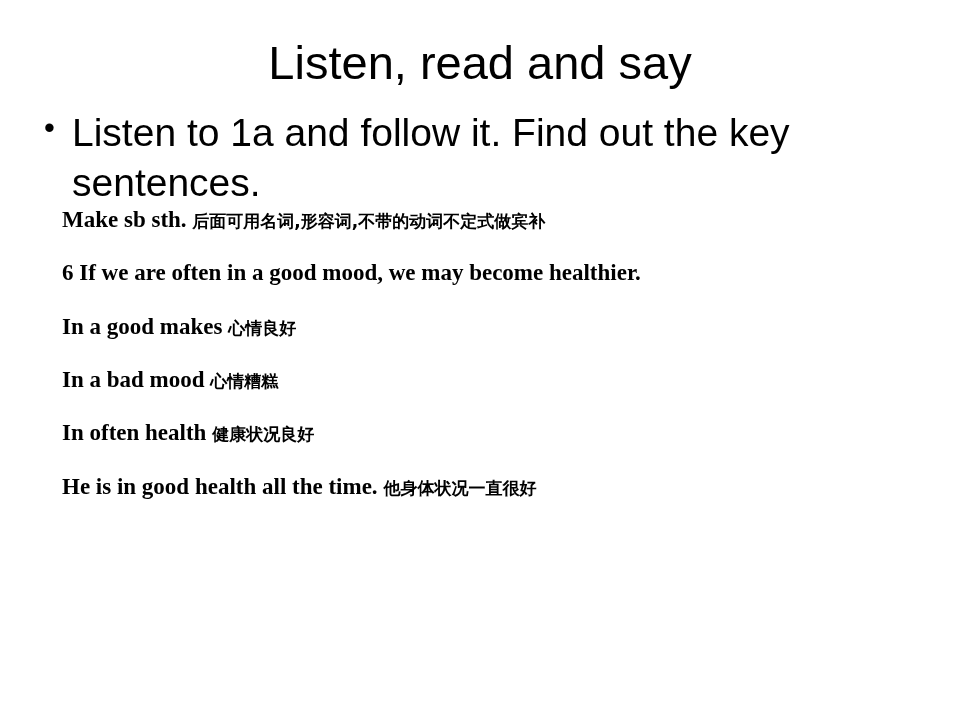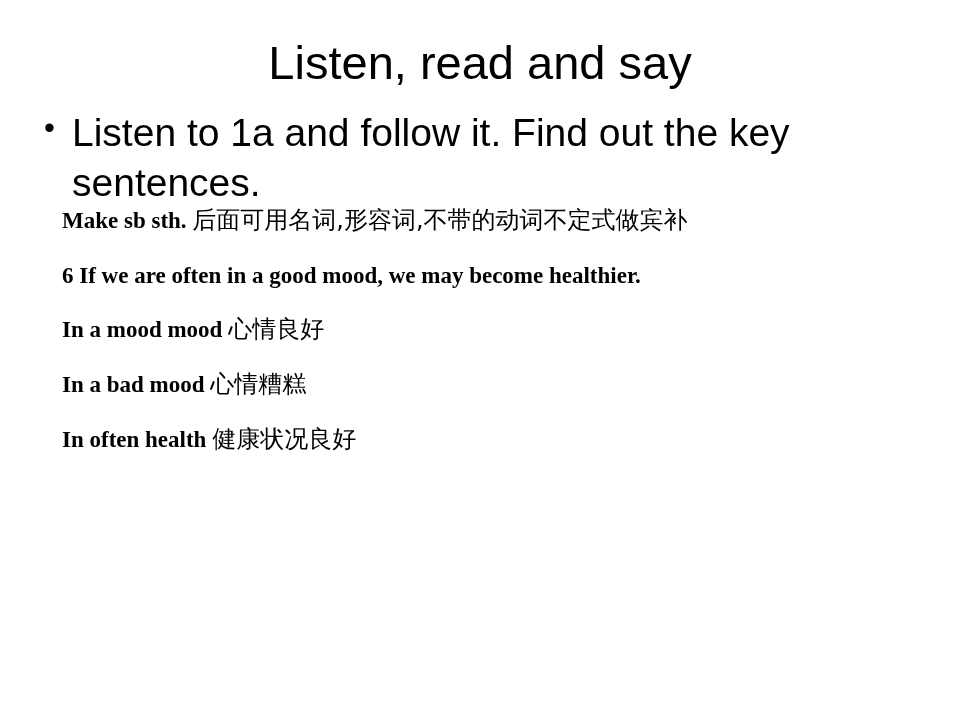--- a/index.html
+++ b/index.html
@@ -68,22 +68,22 @@
   .para {
     font-family: "Liberation Serif", serif;
     font-weight: bold;
     font-size: 23px;
     line-height: 1.32;
     color: #000000;
     margin: 0 0 23px 0;
   }
   .para .cn {
     font-family: "DejaVu Sans", sans-serif;
-    font-weight: normal;
-    font-size: 24px;
+    font-weight: bold;
+    font-size: 17px;
   }
 </style>
 </head>
 <body>
 
 <div class="slide">
 
   <div class="slide-title">Listen, read and say</div>
 
   <div class="bullet-block">
@@ -98,27 +98,30 @@
 
     <p class="para">
       <span>Make sb sth. </span><span class="cn">后面可用名词,形容词,不带的动词不定式做宾补</span>
     </p>
 
     <p class="para">
       <span>6 If we are  often in a good mood, we may become healthier.</span><span class="cn"></span>
     </p>
 
     <p class="para">
-      <span>In a mood mood </span><span class="cn">心情良好</span>
+      <span>In a good makes </span><span class="cn">心情良好</span>
     </p>
 
     <p class="para">
       <span>In a bad mood </span><span class="cn">心情糟糕</span>
     </p>
 
     <p class="para">
       <span>In often health </span><span class="cn">健康状况良好</span>
     </p>
 
+    <p class="para">
+      <span>He is in good health all the time. </span><span class="cn">他身体状况一直很好</span>
+    </p>
 
   </div>
 
 </div>
 
 </body></html>

